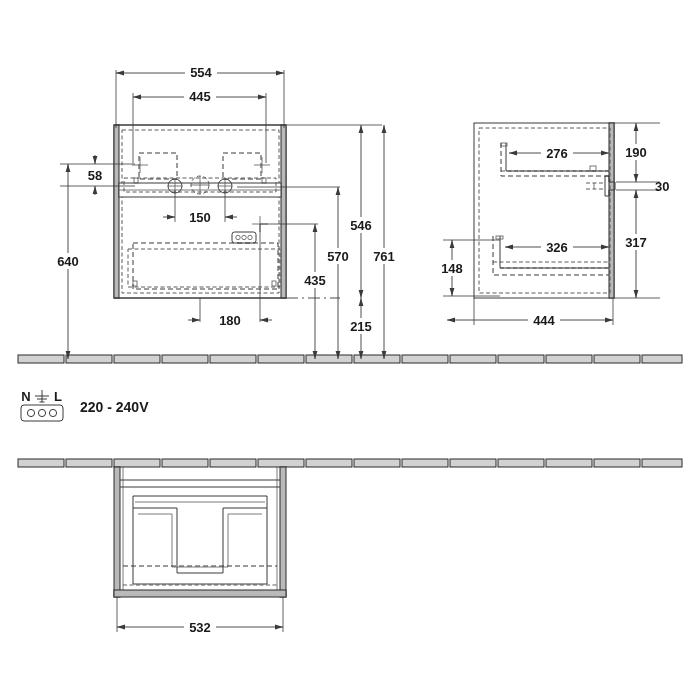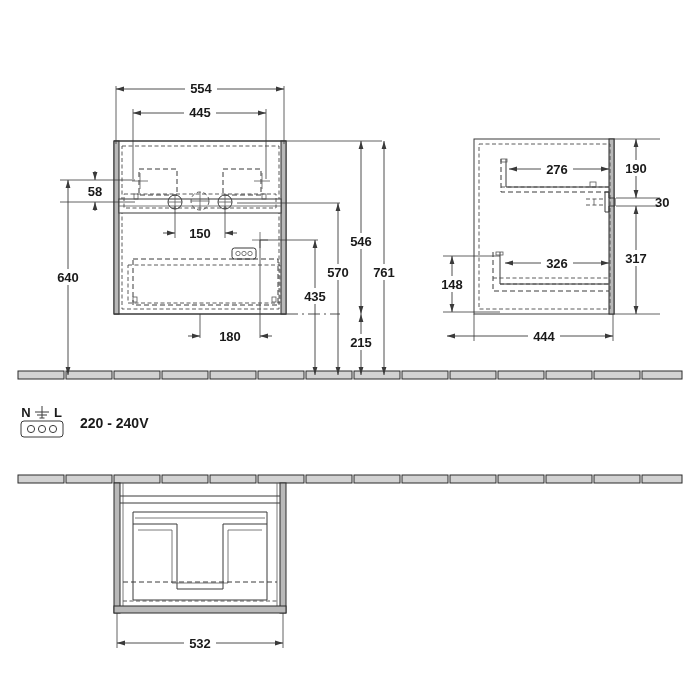--- a/index.html
+++ b/index.html
@@ -10,21 +10,21 @@
   }
   body {
     width: 700px;
     height: 700px;
     font-family: "Liberation Sans", sans-serif;
     overflow: hidden;
     position: relative;
   }
   #drawing-root {
     position: absolute;
-    left: 0; top: 16px;
+    left: 0; top: 0;
     width: 700px;
     height: 496px;
     text-align: right;
   }
   svg#tech-drawing {
     display: block;
     width: 700px;
     height: 700px;
     background: #ffffff;
   }

